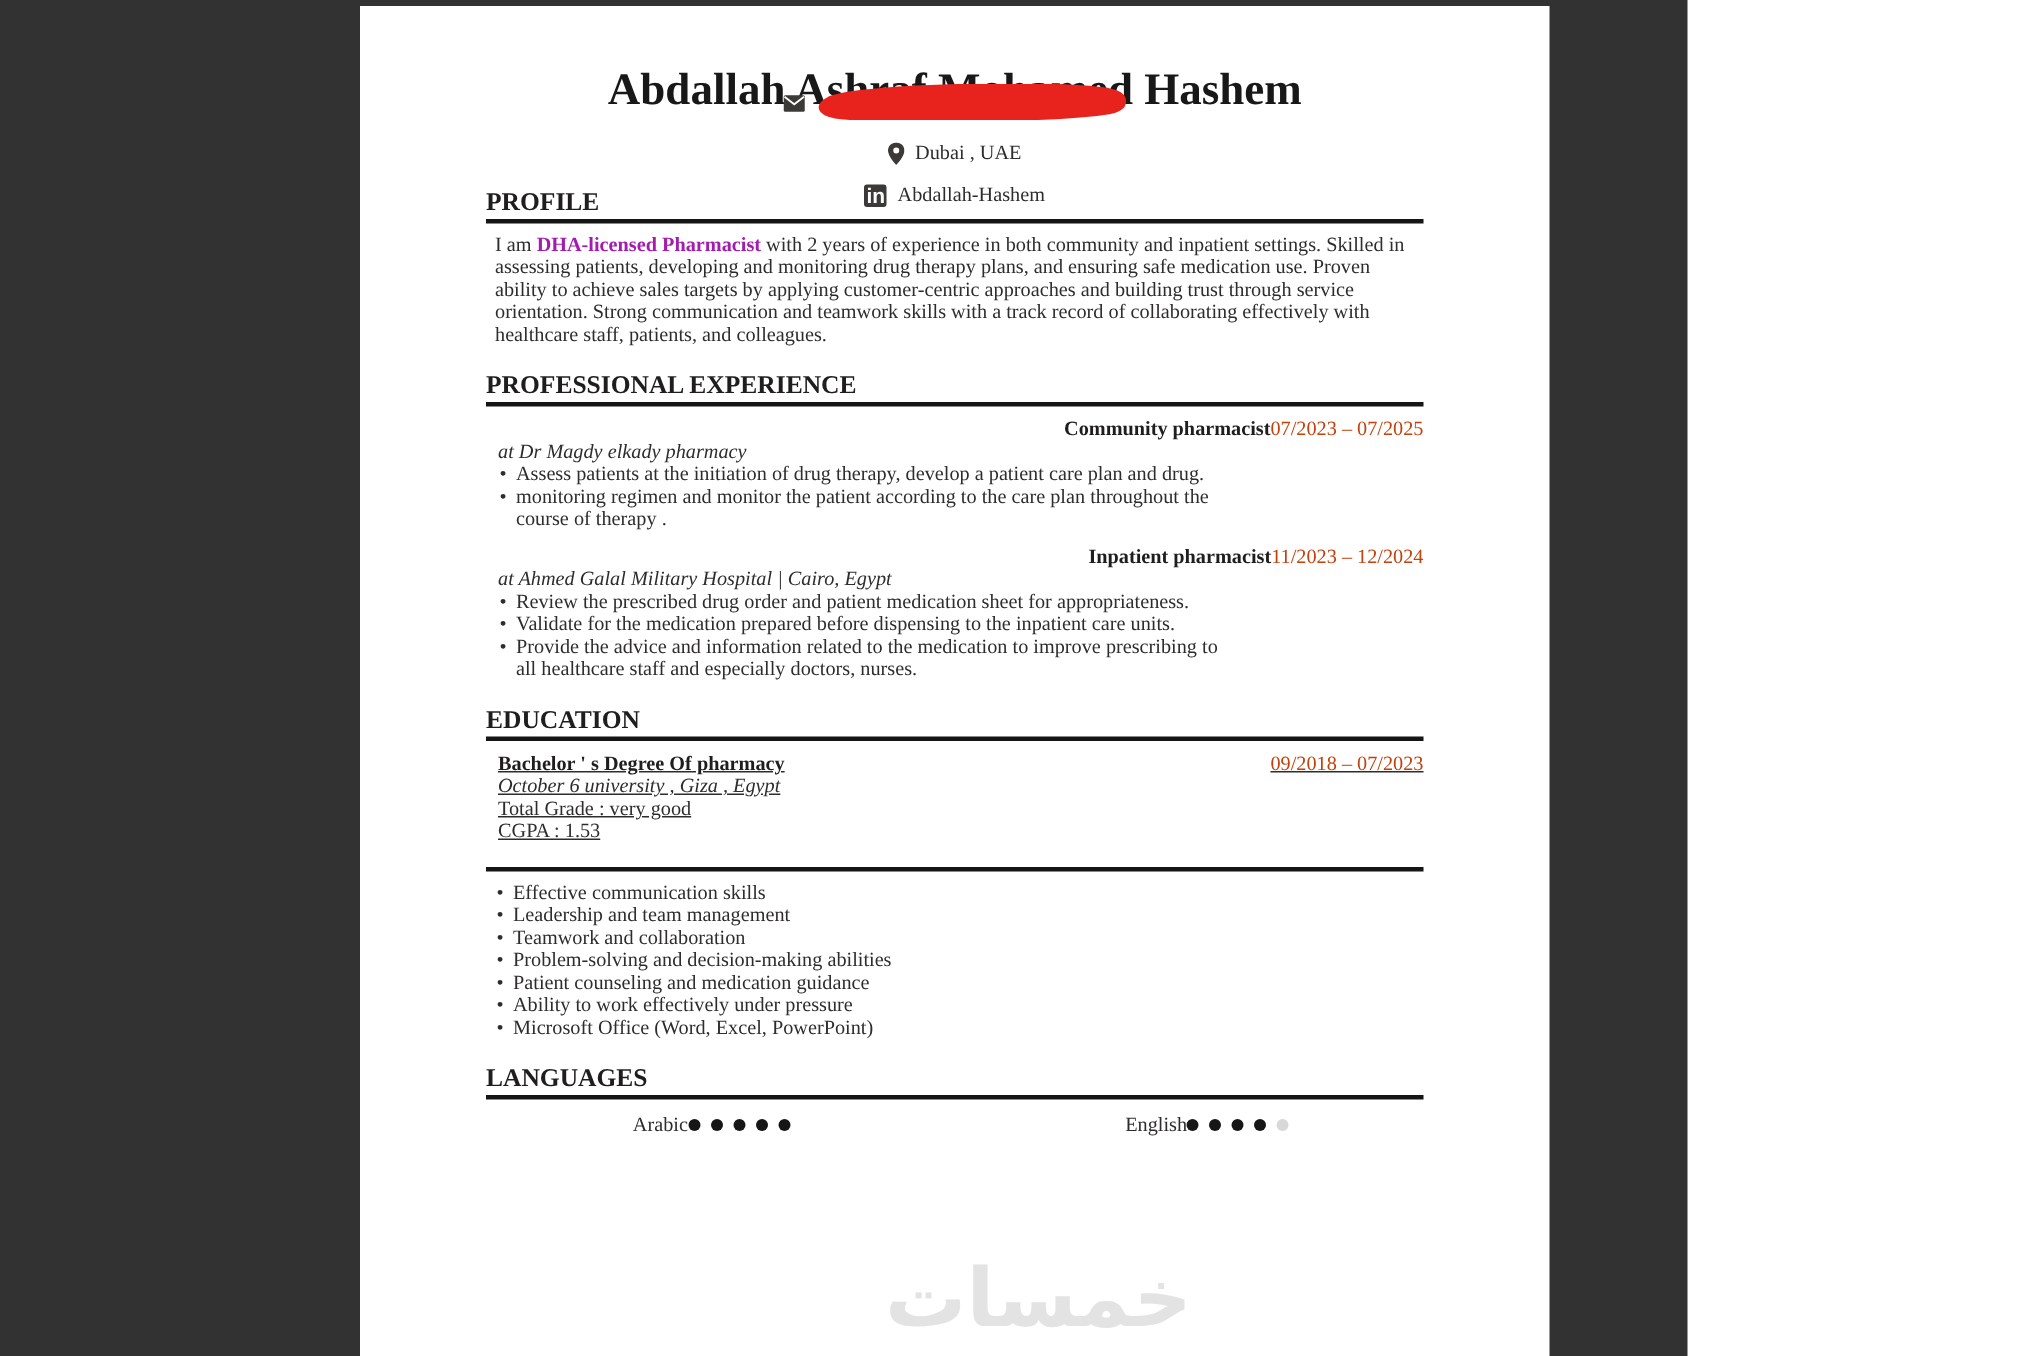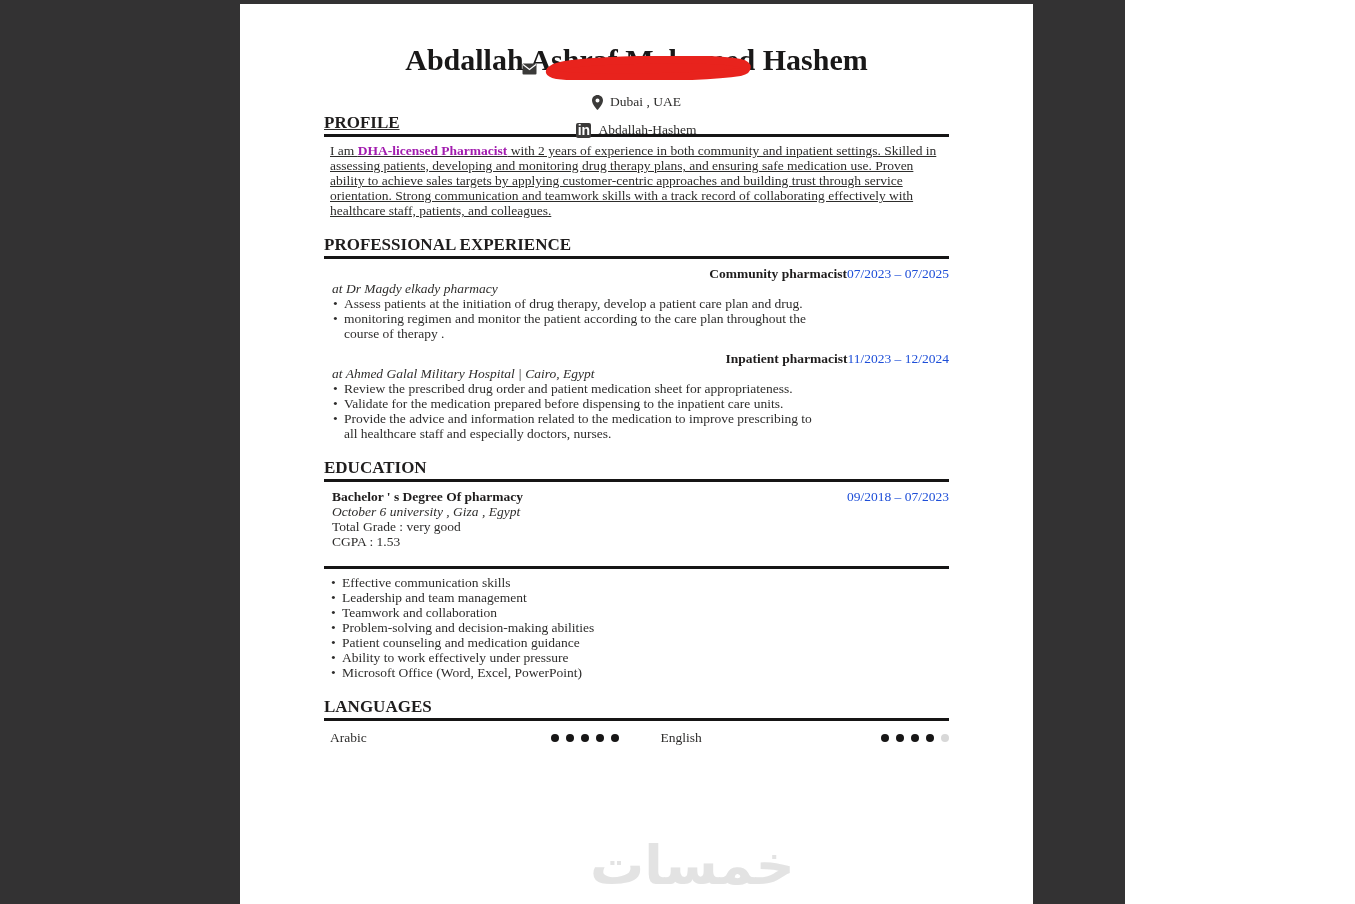--- a/index.html
+++ b/index.html
@@ -26,36 +26,36 @@
   .rule{height:3px;background:#161515;margin-top:2px;}
   .sec-body{padding-left:6px;margin-top:6px;font-size:13.5px;line-height:15px;}
 
   .profile-text{margin:0;text-align:left;}
   .profile-text b{color:#a21caf;}
 
   .job{padding-left:8px;margin-top:7px;}
   .job + .job{margin-top:10px;}
   .job-head{display:flex;justify-content:flex-end;align-items:baseline;}
   .job-role{font-weight:bold;color:#1f1d1d;}
-  .job-dates{font-size:13.5px;color:#1d4ed8;}
+  .job-dates{font-size:13.5px;color:#c2410c;}
   .job-org{font-style:italic;}
   ul.bullets,ul.skill-list{list-style:none;margin:0;padding:0;}
   ul.bullets li,ul.skill-list li{position:relative;padding-left:12px;}
   ul.bullets li::before,ul.skill-list li::before{content:"•";position:absolute;left:1px;top:0;}
   ul.bullets{max-width:490px;}
 
-  .edu{padding-left:8px;margin-top:7px;}
+  .edu{padding-left:8px;margin-top:7px;text-decoration:underline;}
   .edu-head{display:flex;justify-content:space-between;align-items:baseline;}
   .edu-degree{font-weight:bold;color:#1f1d1d;}
   .edu-school{font-style:italic;}
 
   .skill-list{margin-top:3px;}
 
   .lang-row{display:grid;grid-template-columns:1fr 1fr;column-gap:42px;margin-top:9px;}
-  .lang-item{display:flex;justify-content:space-between;align-items:center;}
+  .lang-item{display:flex;justify-content:center;align-items:center;}
   .lang-dots{display:inline-flex;gap:7px;align-items:center;}
   .dot{width:8px;height:8px;border-radius:50%;display:inline-block;}
 
   .watermark{position:absolute;left:350px;top:834px;width:180px;text-align:center;
              font-family:"DejaVu Sans",sans-serif;font-weight:bold;font-size:54px;
              color:#e3e3e3;line-height:56px;user-select:none;}
 </style>
 </head>
 <body>
 
@@ -86,21 +86,21 @@
               </svg>
           </span>
           <span>Dubai , UAE</span>
         </span>
         <span class="contact-item">
           <span class="li-badge">in</span>
           <span>Abdallah-Hashem</span>
         </span>
       </div>
 
-      <div class="section" style="margin-top:3px;text-decoration:underline;">
+      <div class="section" style="margin-top:15px;">
         <div class="sec-head">PROFILE</div>
         <div class="rule"></div>
         <div class="sec-body">
           <p class="profile-text"><span>I am </span><b>DHA-licensed Pharmacist</b><span> with 2 years of experience in both community and inpatient settings. Skilled in assessing patients, developing and monitoring drug therapy plans, and ensuring safe medication use. Proven ability to achieve sales targets by applying customer-centric approaches and building trust through service orientation. Strong communication and teamwork skills with a track record of collaborating effectively with healthcare staff, patients, and colleagues.</span></p>
         </div>
       </div>
 
       <div class="section">
         <div class="sec-head">PROFESSIONAL EXPERIENCE</div>
         <div class="rule"></div>

